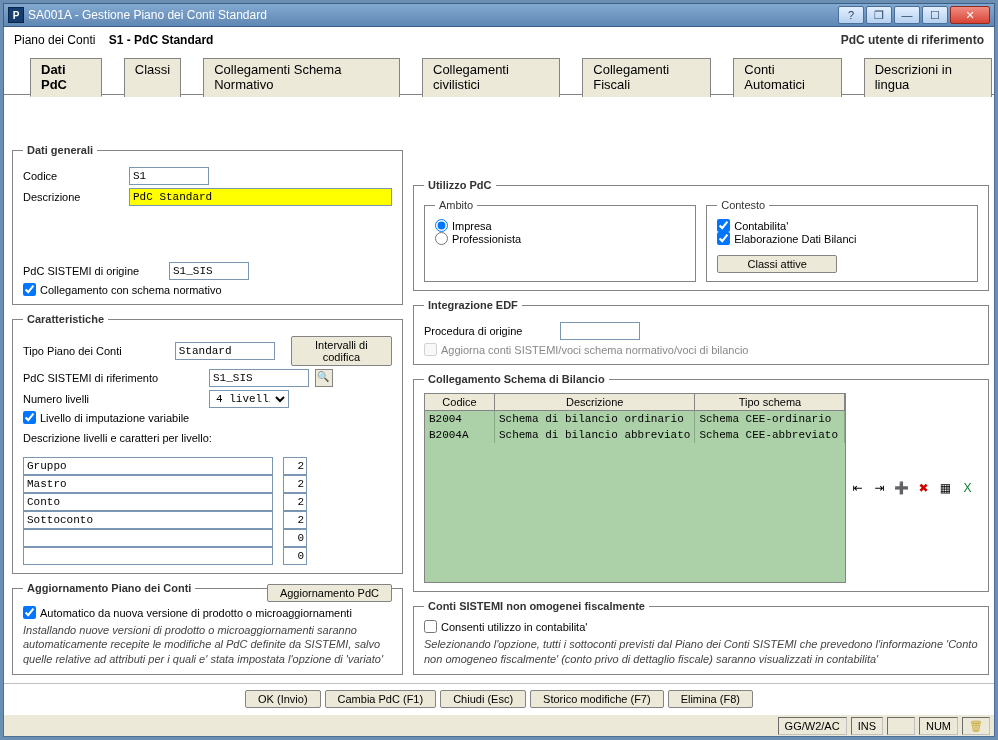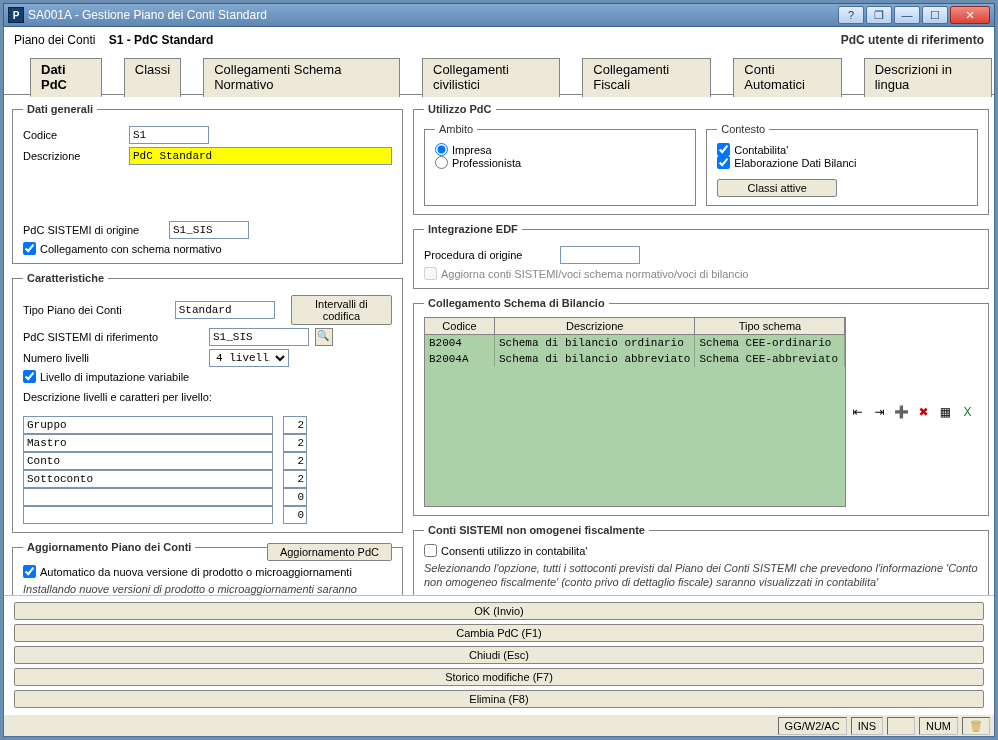--- a/index.html
+++ b/index.html
@@ -13,21 +13,21 @@
 .titlebar .win-btn.close { background: linear-gradient(#f18c83,#d94434); color: #fff; border-color: #8c2b20; width: 40px; }
 .client { background: #ffffff; border: 1px solid #4b6f99; border-top: none; height: calc(100% - 24px); display: flex; flex-direction: column; }
 .header-row { display: flex; align-items: center; padding: 6px 10px 8px 10px; font-size: 12px; }
 .header-row .left { flex: 1; }
 .header-row .left .lbl { color: #000; }
 .header-row .left .bold { font-weight: bold; }
 .header-row .right { font-weight: bold; color: #333; }
 .tabs { display: flex; border-bottom: 1px solid #848484; padding-left: 6px; }
 .tab { padding: 3px 10px 4px 10px; border: 1px solid #848484; border-bottom: none; background: #ece9d8; margin-right: 2px; position: relative; top: 3px; cursor: pointer; font-size: 13px; margin-left: 20px; }
 .tab.active { background: #ece9d8; border-bottom: 1px solid #ece9d8; font-weight: bold; }
-.tab-body { flex: 1; display: flex; padding: 8px; gap: 10px; overflow: hidden; }
+.tab-body { flex: 1; display: flex; padding: 8px; gap: 10px; overflow: hidden; align-items: flex-end; }
 .col { flex: 1; display: flex; flex-direction: column; gap: 8px; }
 fieldset { border: 1px solid #848484; padding: 8px 10px; }
 legend { font-weight: bold; color: #333; padding: 0 4px; font-size: 11px; }
 .row { display: flex; align-items: center; margin: 3px 0; gap: 6px; }
 .lbl2 { width: 100px; font-size: 11px; }
 .lbl3 { width: 180px; font-size: 11px; }
 input[type=text] { border: 1px solid #7a96b0; background: #fff; height: 18px; padding: 1px 3px; font-family: "Courier New", monospace; font-size: 11px; }
 input.highlight { background: #ffff00; }
 input.mono { font-family: "Courier New", monospace; }
 select, .select-like { border: 1px solid #7a96b0; background: #fff; height: 18px; font-family: "Courier New", monospace; font-size: 11px; padding: 0 2px; }
@@ -47,21 +47,21 @@
 .grid-header { display: flex; background: #ece9d8; border-bottom: 1px solid #848484; }
 .grid-header div { border-right: 1px solid #848484; text-align: center; padding: 2px 4px; font-size: 11px; }
 .grid-body { flex: 1; background: #acd1a8; font-family: "Courier New", monospace; font-size: 11px; overflow: auto; }
 .grid-row { display: flex; }
 .grid-row div { padding: 2px 4px; border-right: 1px solid #8aa988; white-space: nowrap; overflow: hidden; }
 .col-codice { width: 70px; }
 .col-desc { flex: 1; }
 .col-tipo { width: 150px; }
 .grid-toolbar { display: flex; gap: 4px; padding: 4px 2px; align-items: center; }
 .tb-icon { width: 18px; height: 18px; display: inline-flex; align-items: center; justify-content: center; font-size: 12px; cursor: pointer; border: 1px solid transparent; }
-.footer-btns { display: flex; justify-content: flex-start; gap: 4px; padding: 6px 10px; border-top: 1px solid #c0c0c0; flex-direction: column; }
+.footer-btns { display: flex; justify-content: center; gap: 4px; padding: 6px 10px; border-top: 1px solid #c0c0c0; }
 .statusbar { display: flex; height: 22px; background: #ece9d8; border-top: 1px solid #fff; align-items: center; padding: 0 4px; gap: 4px; }
 .status-cell { border: 1px inset #c0c0c0; padding: 1px 6px; font-size: 11px; height: 18px; line-height: 14px; }
 .status-spacer { flex: 1; }
 .two-col { display: flex; gap: 10px; }
 .two-col > fieldset { flex: 1; }
 .update-fieldset { position: relative; }
 .update-btn { position: absolute; right: 10px; top: -10px; }
 </style>
 </head>
 <body>

